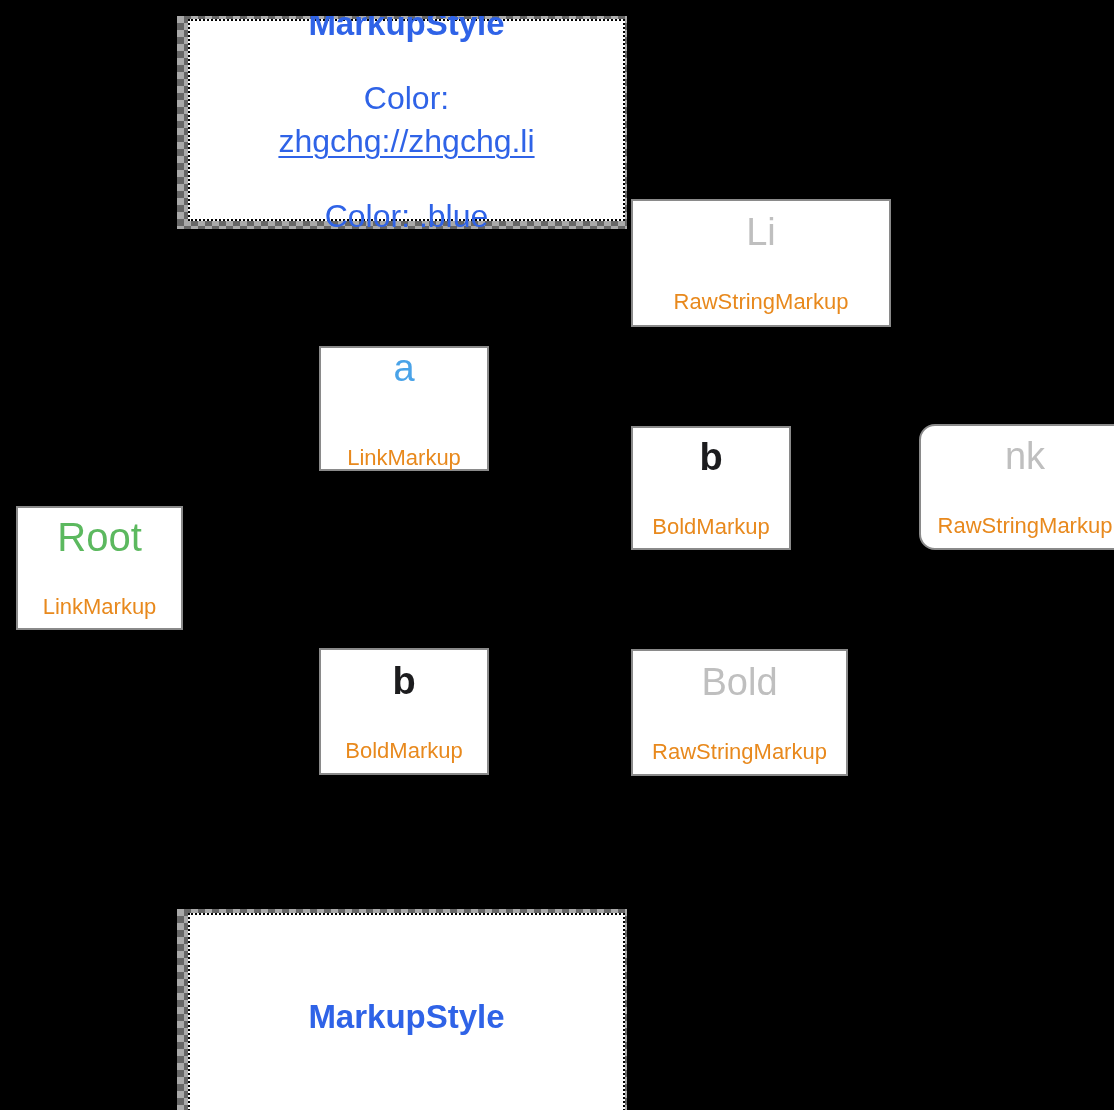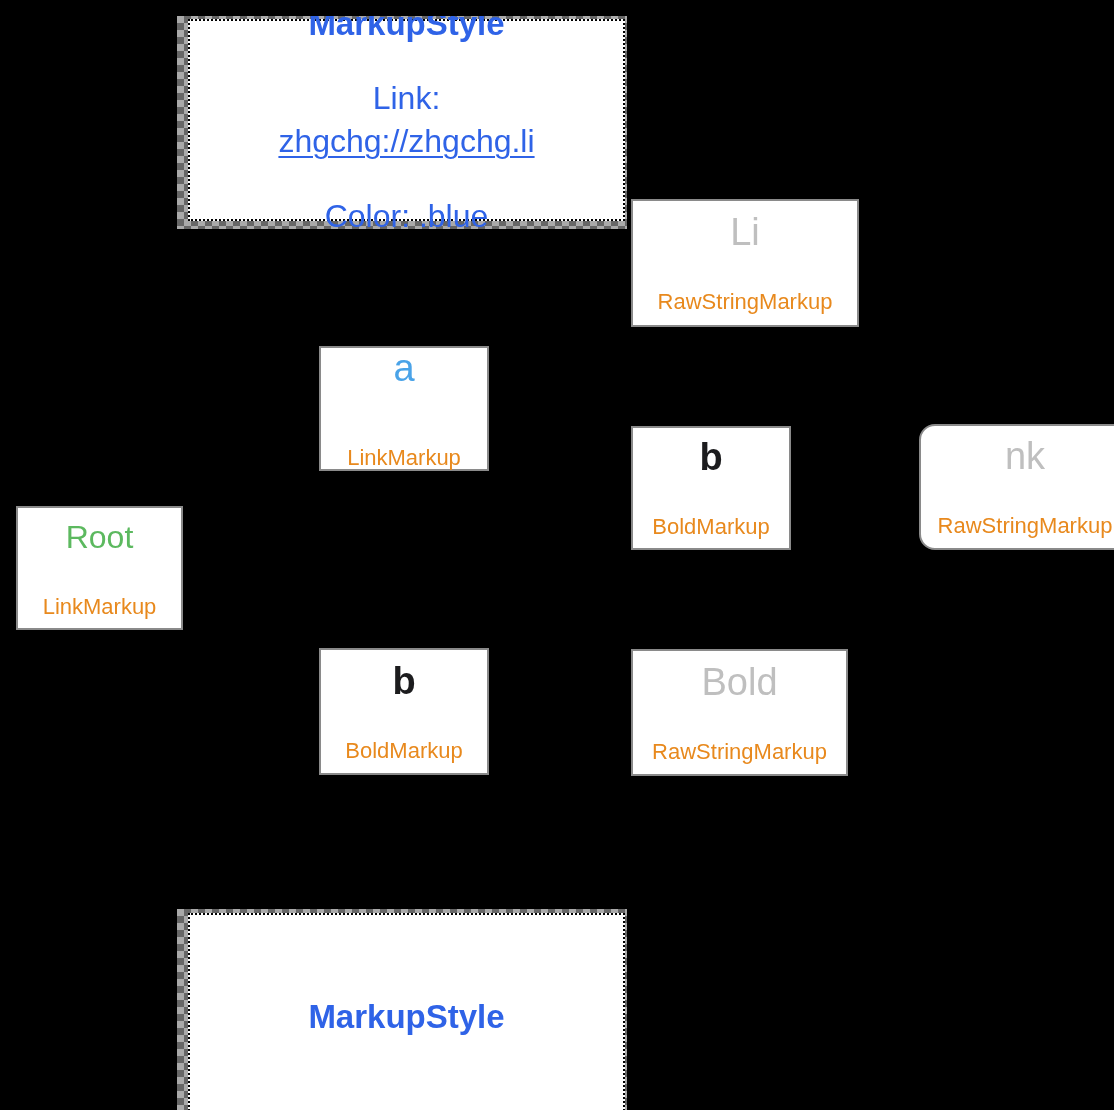--- a/index.html
+++ b/index.html
@@ -37,37 +37,37 @@
     position:absolute;
     background:#ffffff;
     border:2px solid #8a8a8a;
     display:flex; flex-direction:column;
     align-items:center; justify-content:center;
     text-align:center;
   }
   .node .symbol { font-size:38px; line-height:46px; }
   .node .label  { font-size:22px; line-height:30px; }
   .node.sym-bold .symbol { font-weight:700; }
-  .node.sym-small .symbol { font-size:32px; }
+  .node.sym-small .symbol { font-size:40px; }
 
-  .node.li   { left:615px; top:183px; width:228px; height:128px; }
+  .node.li   { left:615px; top:183px; width:260px; height:128px; }
   .node.a    { left:303px; top:330px; width:170px; height:125px; }
   .node.b1   { left:615px; top:410px; width:160px; height:124px; }
   .node.nk   { left:903px; top:408px; width:212px; height:126px;border-radius:16px; }
   .node.root { left:0;     top:490px; width:167px; height:124px; }
   .node.b2   { left:303px; top:632px; width:170px; height:127px; }
   .node.bold { left:615px; top:633px; width:217px; height:127px; }
 </style>
 </head>
 <body style="background: rgb(0, 0, 0);">
 
 <div class="style-container top">
   <div class="style-box" style="color: rgb(47, 99, 231);">
     <div class="title">MarkupStyle</div>
-    <div><span>Link: </span><span class="link-url">zhgchg://zhgchg.li</span></div>
+    <div><span>Color: </span><span class="link-url">zhgchg://zhgchg.li</span></div>
     <div>Color: .blue</div>
   </div>
 </div>
 
 <div class="node li">
   <span class="symbol" style="color: rgb(191, 191, 191);">Li</span>
   <span class="label" style="color: rgb(232, 137, 29);">RawStringMarkup</span>
 </div>
 
 <div class="node a">

